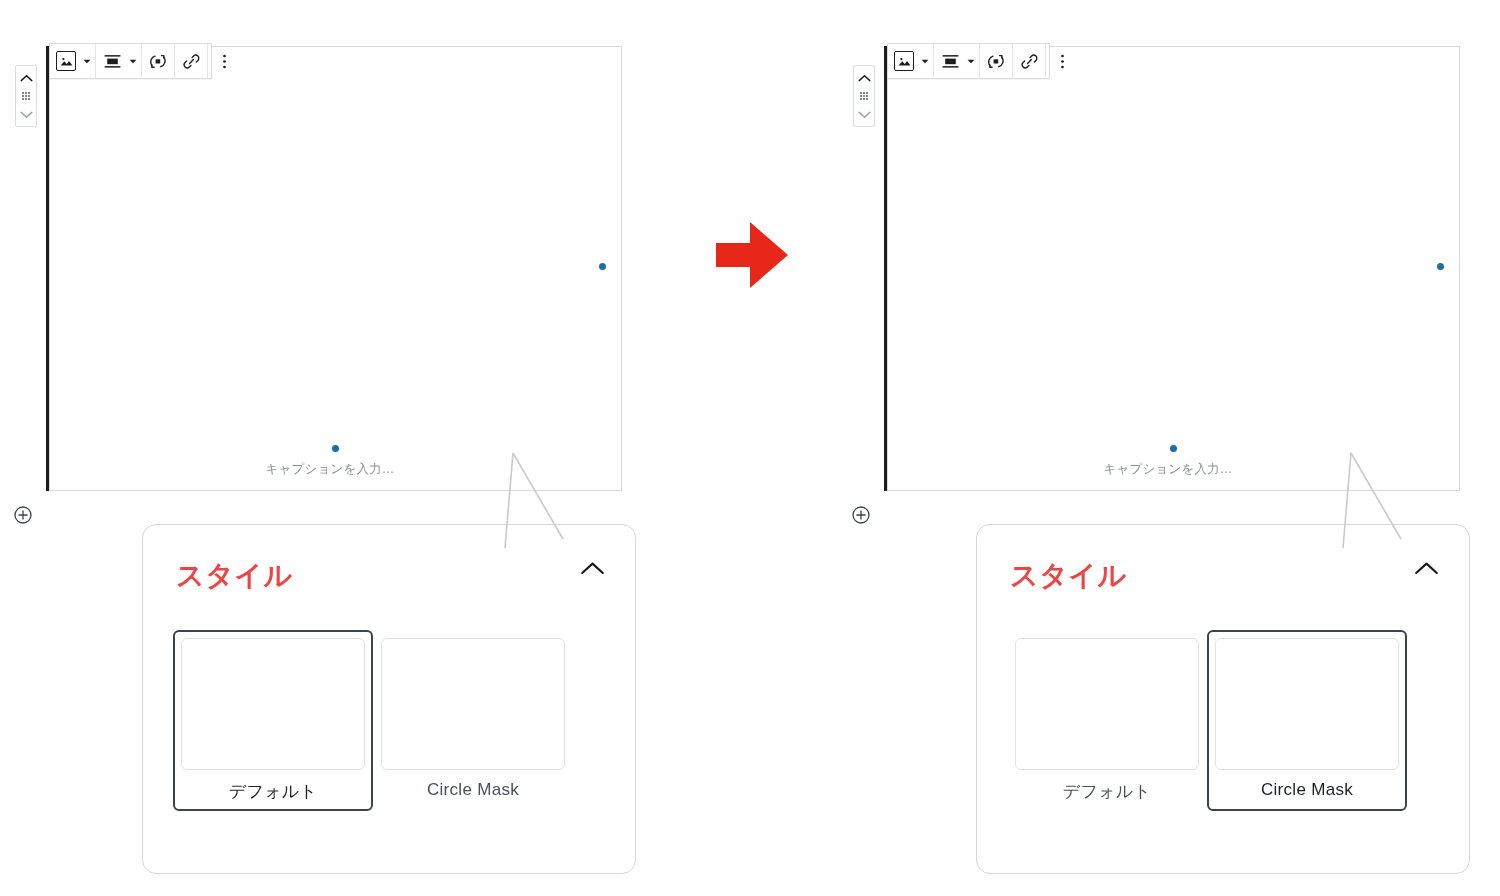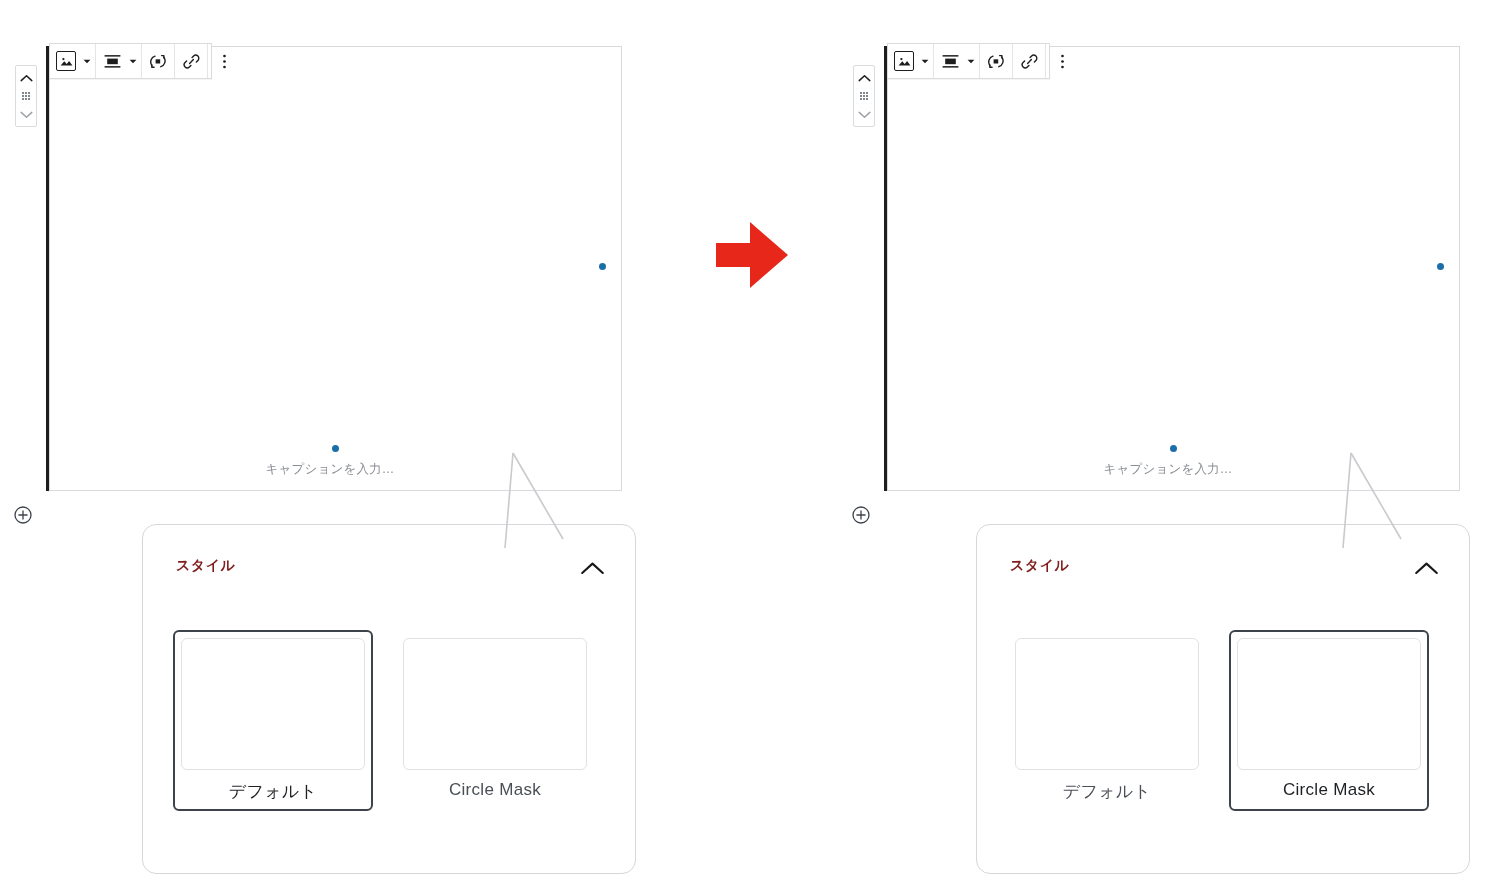--- a/index.html
+++ b/index.html
@@ -155,28 +155,28 @@
   .callout{
     position:absolute;
     background:#fff;
     border:1.6px solid #d5d7da;
     border-radius:14px;
     box-sizing:border-box;
     z-index:5;
   }
   .callout-title{
     position:absolute;
-    font-size:14px;
+    font-size:28px;
     font-weight:700;
-    color:#7f1d1d;
+    color:#ef4444;
     letter-spacing:.5px;
   }
   .callout-chevron{position:absolute;cursor:pointer;}
 
-  .style-options{position:absolute;display:flex;gap:22px;}
+  .style-options{position:absolute;display:flex;}
   .style-opt{
     width:200px;
     border:2px solid transparent;
     border-radius:6px;
     box-sizing:border-box;
     padding:6px 6px 4px;
     cursor:pointer;
   }
   .style-opt.selected{border-color:#3c434a;}
   .style-thumb{

